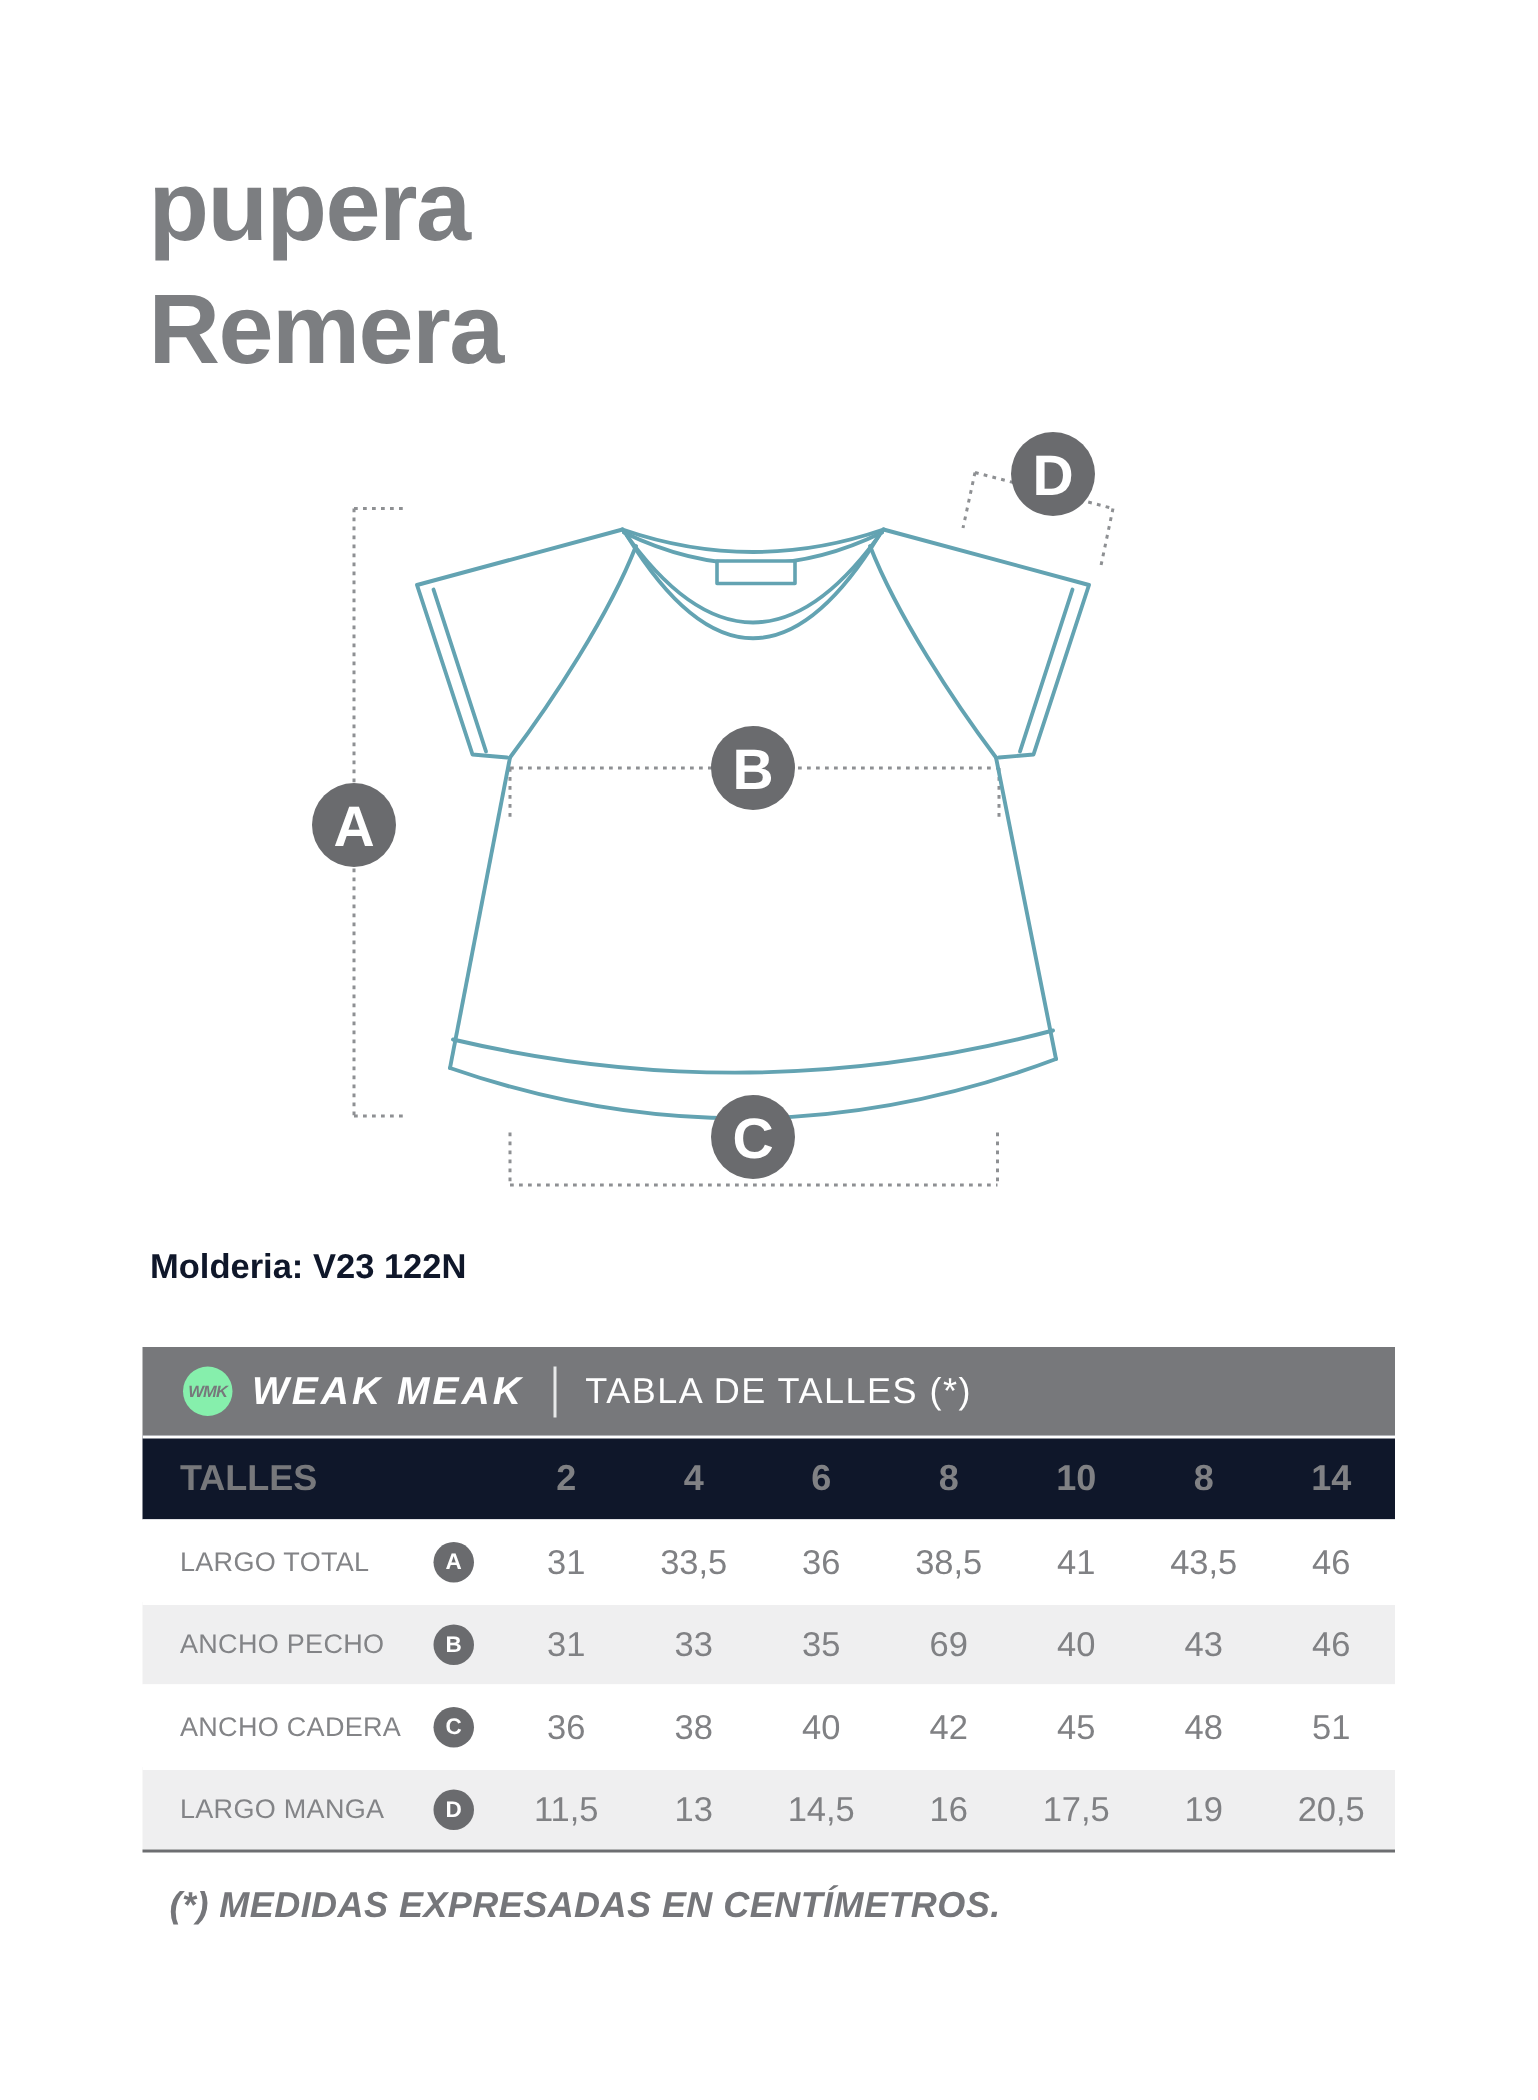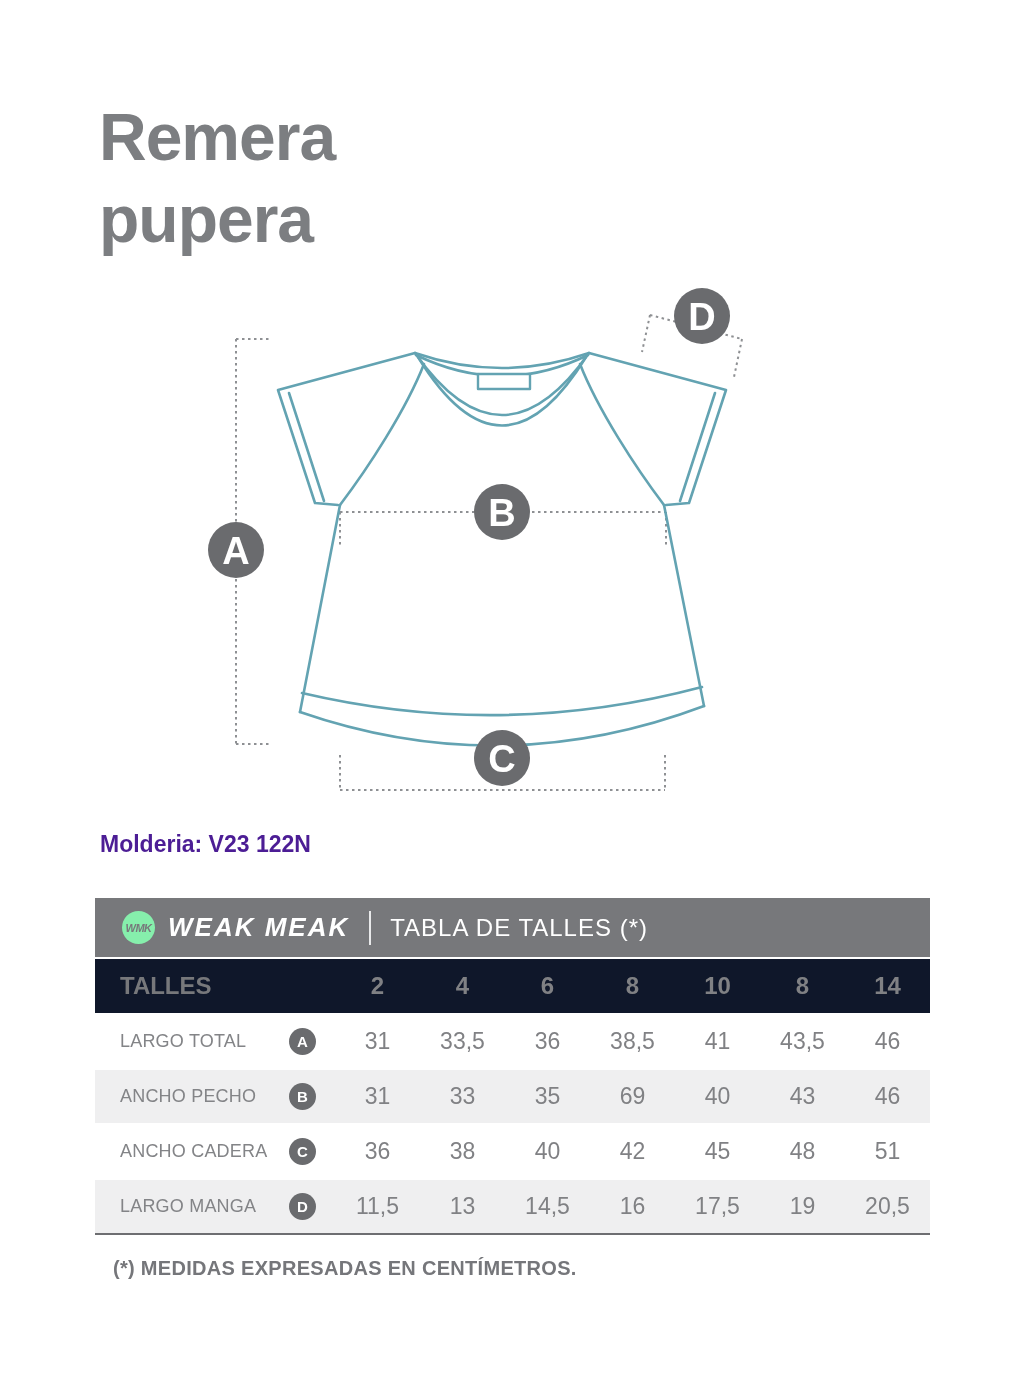--- a/index.html
+++ b/index.html
@@ -17,21 +17,21 @@
   .diagram { position:absolute; left:200px; top:280px; width:560px; height:520px; }
   .diagram svg { display:block; width:100%; height:100%; }
   .tee { fill:none; stroke:#63a3b2; stroke-width:2.6; stroke-linecap:round; stroke-linejoin:round; }
   .tee-label-rect { fill:#ffffff; stroke:#63a3b2; stroke-width:2.4; }
   .meas { fill:none; stroke:#8e9093; stroke-width:2; stroke-dasharray:2.5 3.5; }
   .marker-circle { fill:#6a6b6e; }
   .marker-letter { fill:#ffffff; font-family:"Liberation Sans", sans-serif;
                    font-weight:bold; font-size:38px; text-anchor:middle; }
 
   
-  .molderia { position:absolute; left:100px; top:831px; font-size:23px; font-weight:bold; color:#4c1d95; }
+  .molderia { position:absolute; left:100px; top:831px; font-size:23px; font-weight:bold; color:#0f172a; }
 
   
   .size-table { position:absolute; left:95px; top:898px; width:835px; }
   .brand-bar { height:59px; background:#77787b; display:flex; align-items:center; padding-left:27px; }
   .logo-circle { width:33px; height:33px; border-radius:50%; background:#86efac; color:#77787b;
                  display:flex; align-items:center; justify-content:center;
                  font-size:11px; font-weight:bold; font-style:italic; letter-spacing:-0.5px; flex:0 0 auto; }
   .brand-name { color:#ffffff; font-size:26px; font-weight:bold; font-style:italic;
                 letter-spacing:2px; margin-left:13px; white-space:nowrap; }
   .bar-divider { width:2px; height:34px; background:#e8e9ea; margin:0 19px 0 20px; flex:0 0 auto; }
@@ -47,31 +47,31 @@
 
   .cell-head-label { font-size:24px; font-weight:bold; color:#77787b; padding-left:25px; }
   .cell-size { font-size:24px; font-weight:bold; color:#808184; text-align:center; }
   .cell-label { font-size:18px; color:#838487; padding-left:25px; letter-spacing:0.2px; }
   .cell-value { font-size:23px; color:#808184; text-align:center; }
   .cell-badge { display:flex; justify-content:center; }
   .badge { width:27px; height:27px; border-radius:50%; background:#6a6b6e; color:#ffffff;
            font-size:15px; font-weight:bold; display:flex; align-items:center; justify-content:center; }
 
   
-  .footnote { position:absolute; left:113px; top:1257px; font-size:20px; font-weight:bold;
-              color:#75767a; letter-spacing:0.3px; }
+  .footnote { position:absolute; left:113px; top:1257px; font-size:24px; font-weight:bold;
+              color:#75767a; letter-spacing:0.3px;font-style:italic; }
 </style>
 </head>
 <body>
 
 <div id="page">
 
   <div class="title">
+    <div>pupera</div>
     <div>Remera</div>
-    <div>pupera</div>
   </div>
 
   <div class="diagram">
     <svg viewBox="200 280 560 520">
 
       <g class="meas">
 
         <path d="M 236,339 L 236,744"></path>
         <path d="M 236,339 L 272,339"></path>
         <path d="M 236,744 L 272,744"></path>

